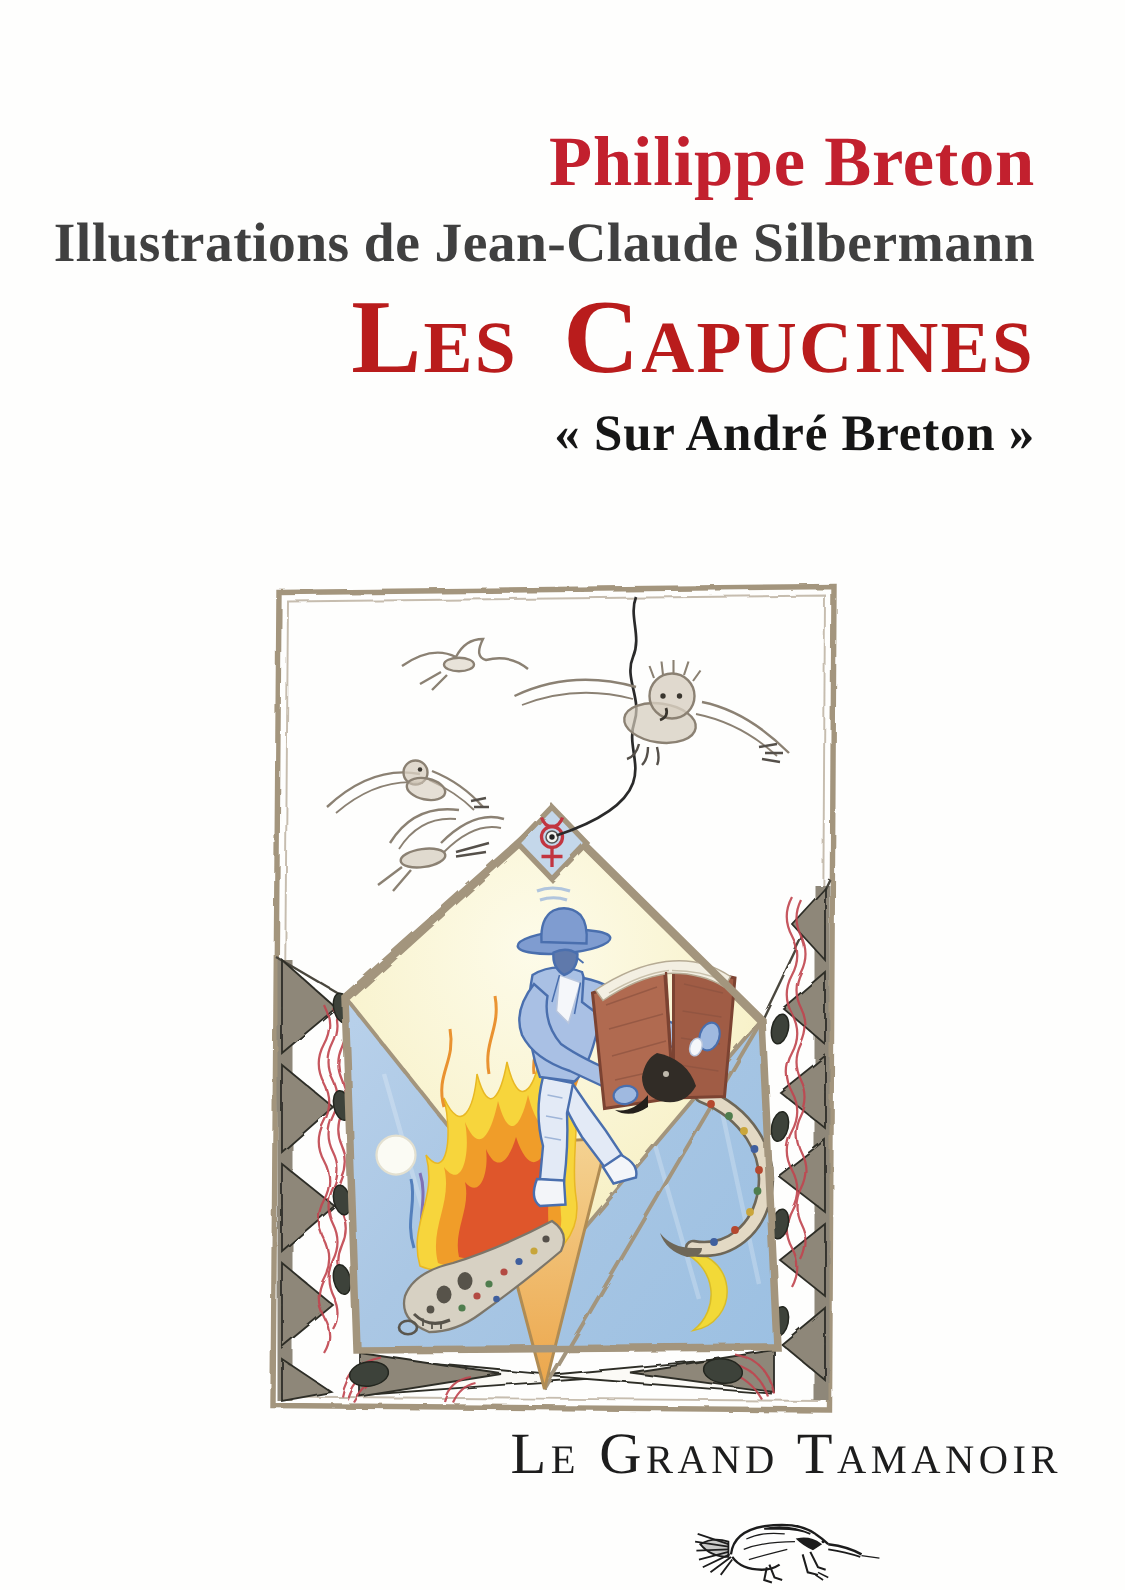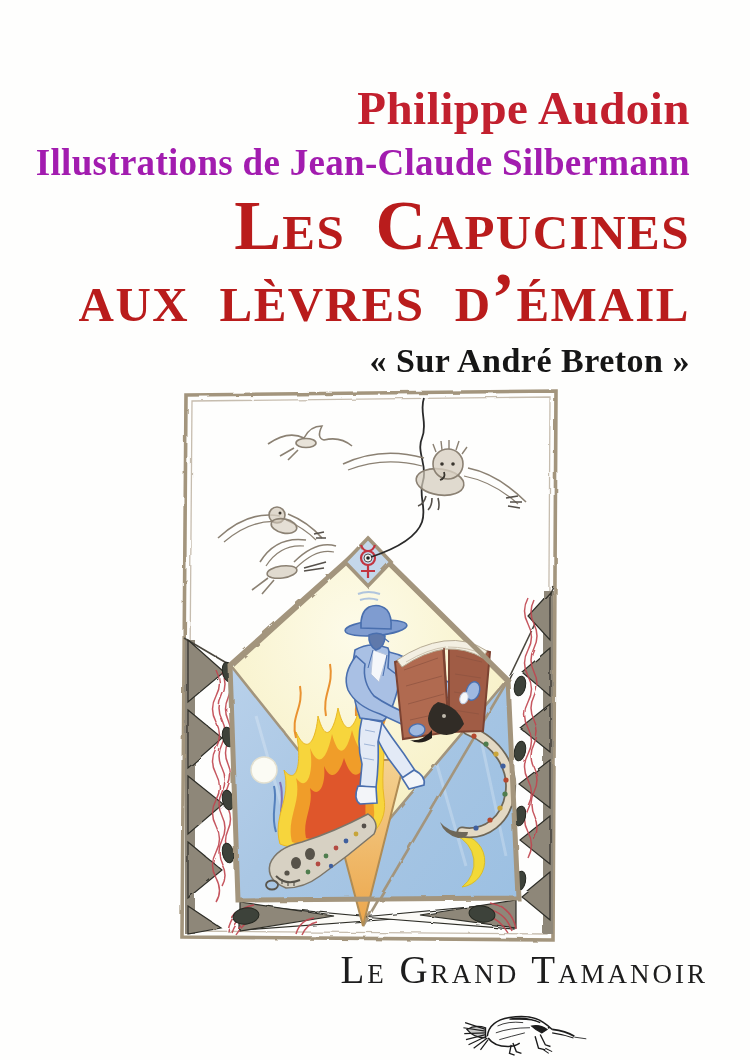--- a/index.html
+++ b/index.html
@@ -2,21 +2,21 @@
 <html><head>
 <meta charset="utf-8">
 <style>
   html,body{margin:0;padding:0;background:#ffffff;}
   .cover{
     position:relative;width:750px;height:1060px;background:#fefefd;
     font-family:"Liberation Serif", serif;overflow:hidden;
   }
   .header{position:absolute;top:84px;right:60px;text-align:right;}
   .author{font-size:47px;font-weight:bold;color:#c2202e;line-height:1.05;letter-spacing:.5px;}
-  .credit{font-size:37px;font-weight:bold;color:#a21caf;line-height:1.05;margin-top:11px;letter-spacing:.3px;}
+  .credit{font-size:37px;font-weight:bold;color:#404040;line-height:1.05;margin-top:11px;letter-spacing:.3px;}
   .title{
     color:#b91c1c;font-weight:bold;font-variant:small-caps;
     font-size:70px;line-height:.82;margin-top:14px;
     letter-spacing:1.5px;word-spacing:.16em;
   }
   .title .tline{display:block;}
   .title .tline + .tline{margin-top:14px;}
   .subtitle{font-size:34px;font-weight:bold;color:#161616;margin-top:16px;letter-spacing:.5px;}
   .illustration{position:absolute;left:176px;top:386px;width:392px;height:562px;}
   .illustration svg{display:block;width:100%;height:100%;}
@@ -26,25 +26,24 @@
     letter-spacing:3px;line-height:1;white-space:nowrap;
   }
   .anteater{width:128px;height:62px;}
 </style>
 </head>
 <body>
 
 <div class="cover">
 
   <div class="header">
-    <div class="author">Philippe Audoin</div>
+    <div class="author">Philippe Breton</div>
     <div class="credit">Illustrations de Jean-Claude Silbermann</div>
     <div class="title">
         <span class="tline">Les Capucines</span>
-        <span class="tline">aux lèvres d’émail</span>
       </div>
     <div class="subtitle">« Sur André Breton »</div>
   </div>
 
   <div class="illustration">
     <svg viewBox="0 0 392 562" xmlns="http://www.w3.org/2000/svg">
       <defs>
         <linearGradient id="skyBlue" x1="0" y1="0" x2="1" y2="1">
           <stop offset="0" stop-color="#c0d6ee"></stop>
           <stop offset="0.5" stop-color="#aac7e4"></stop>

